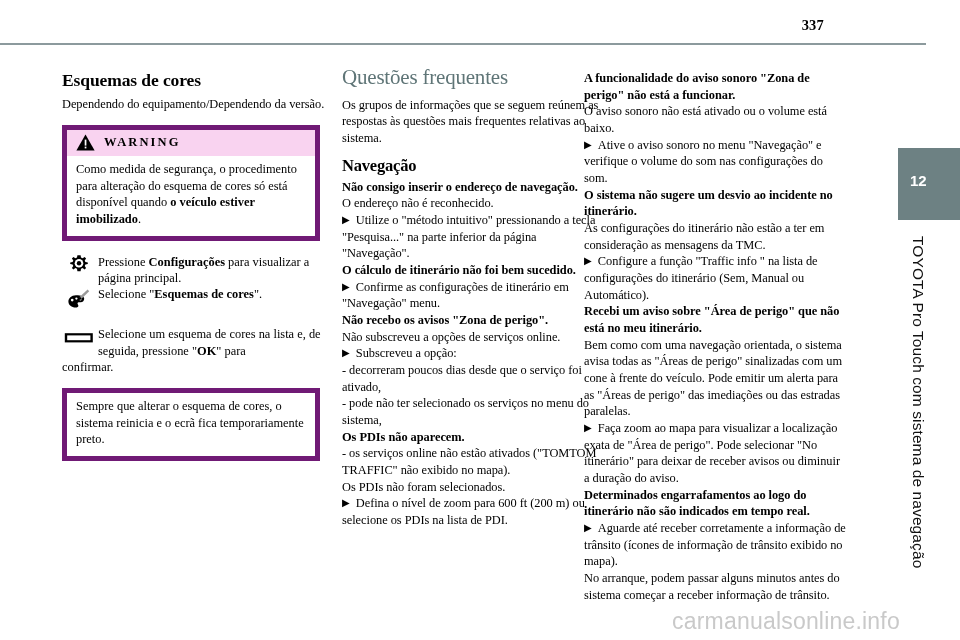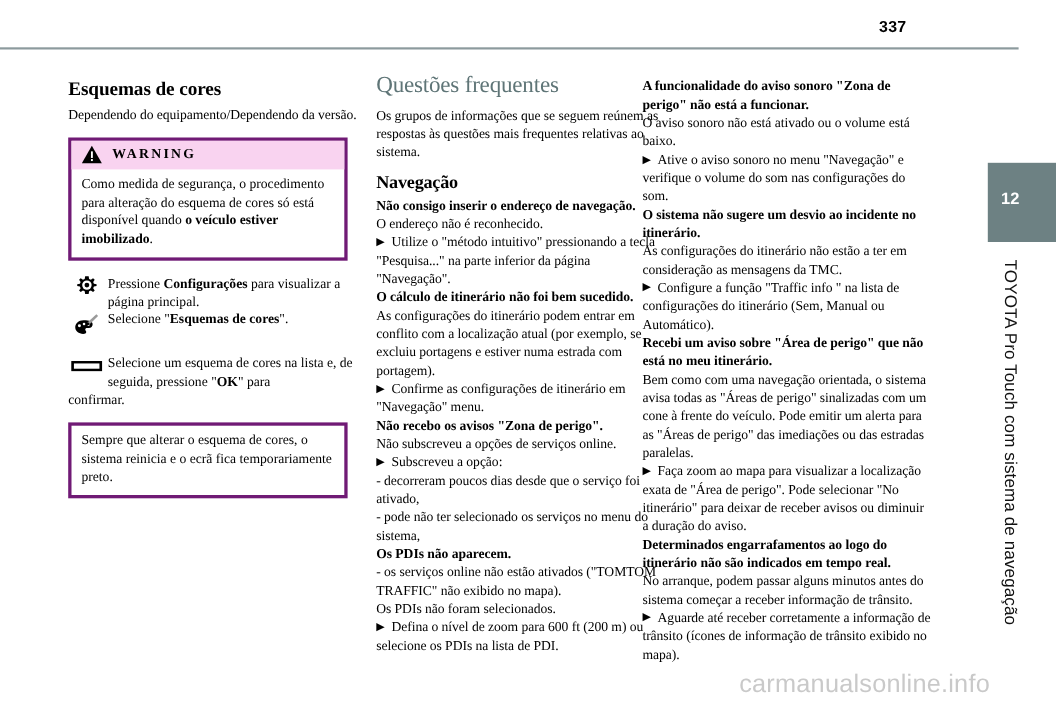--- a/index.html
+++ b/index.html
@@ -17,20 +17,21 @@
     -webkit-font-smoothing: antialiased;
   }
 
   
   .page-header {
     position: absolute;
     left: 0;
     top: 0;
     width: 872px;
     height: 44px;
+    font-family: Liberation Serif, serif;
   }
   .page-number {
     position: absolute;
     right: 48px;
     top: 17px;
     font-size: 14.5px;
     font-weight: bold;
     letter-spacing: 0.2px;
     color: #000;
   }
@@ -129,21 +130,21 @@
     font-weight: bold;
   }
   .arrow {
     font-size: 10px;
     vertical-align: 1px;
     letter-spacing: 0;
   }
 
   
   .alertbox {
-    border: 3px solid #701a75;
+    border: 5px solid #701a75;
     margin: 12px 0 0 0;
     width: 248px;
     background: #ffffff;
   }
   .alert-head {
     background: #f9d3f0;
     height: 26px;
     display: flex;
     align-items: center;
     padding-left: 9px;
@@ -278,21 +279,20 @@
 
 <div class="col col-mid">
   <div class="h1-accent">Questões frequentes</div>
   <p class="body">Os grupos de informações que se seguem reúnem as respostas às questões mais frequentes relativas ao sistema.</p>
   <div class="h2">Navegação</div>
   <div id="mid-blocks">
       <p class="body bold">Não consigo inserir o endereço de navegação.</p>
       <p class="body">O endereço não é reconhecido.</p>
       <p class="body"><span class="arrow">▶</span><span>&nbsp;&nbsp;Utilize o "método intuitivo" pressionando a tecla "Pesquisa..." na parte inferior da página "Navegação".</span></p>
       <p class="body bold">O cálculo de itinerário não foi bem sucedido.</p>
-      <p class="body">As configurações do itinerário podem entrar em conflito com a localização atual (por exemplo, se excluiu portagens e estiver numa estrada com portagem).</p>
       <p class="body"><span class="arrow">▶</span><span>&nbsp;&nbsp;Confirme as configurações de itinerário em "Navegação" menu.</span></p>
       <p class="body bold">Não recebo os avisos "Zona de perigo".</p>
       <p class="body">Não subscreveu a opções de serviços online.</p>
       <p class="body"><span class="arrow">▶</span><span>&nbsp;&nbsp;Subscreveu a opção:</span></p>
       <p class="body">- decorreram poucos dias desde que o serviço foi ativado,</p>
       <p class="body">- pode não ter selecionado os serviços no menu do sistema,</p>
       <p class="body bold">Os PDIs não aparecem.</p>
       <p class="body">- os serviços online não estão ativados ("TOMTOM TRAFFIC" não exibido no mapa).</p>
       <p class="body">Os PDIs não foram selecionados.</p>
       <p class="body"><span class="arrow">▶</span><span>&nbsp;&nbsp;Defina o nível de zoom para 600 ft (200 m) ou selecione os PDIs na lista de PDI.</span></p>
@@ -304,16 +304,16 @@
       <p class="body bold">A funcionalidade do aviso sonoro "Zona de perigo" não está a funcionar.</p>
       <p class="body">O aviso sonoro não está ativado ou o volume está baixo.</p>
       <p class="body"><span class="arrow">▶</span><span>&nbsp;&nbsp;Ative o aviso sonoro no menu "Navegação" e verifique o volume do som nas configurações do som.</span></p>
       <p class="body bold">O sistema não sugere um desvio ao incidente no itinerário.</p>
       <p class="body">As configurações do itinerário não estão a ter em consideração as mensagens da TMC.</p>
       <p class="body"><span class="arrow">▶</span><span>&nbsp;&nbsp;Configure a função "Traffic info " na lista de configurações do itinerário (Sem, Manual ou Automático).</span></p>
       <p class="body bold">Recebi um aviso sobre "Área de perigo" que não está no meu itinerário.</p>
       <p class="body">Bem como com uma navegação orientada, o sistema avisa todas as "Áreas de perigo" sinalizadas com um cone à frente do veículo. Pode emitir um alerta para as "Áreas de perigo" das imediações ou das estradas paralelas.</p>
       <p class="body"><span class="arrow">▶</span><span>&nbsp;&nbsp;Faça zoom ao mapa para visualizar a localização exata de "Área de perigo". Pode selecionar "No itinerário" para deixar de receber avisos ou diminuir a duração do aviso.</span></p>
       <p class="body bold">Determinados engarrafamentos ao logo do itinerário não são indicados em tempo real.</p>
+      <p class="body"><span class="arrow">▶</span><span>&nbsp;&nbsp;Aguarde até receber corretamente a informação de trânsito (ícones de informação de trânsito exibido no mapa).</span></p>
       <p class="body">No arranque, podem passar alguns minutos antes do sistema começar a receber informação de trânsito.</p>
-      <p class="body"><span class="arrow">▶</span><span>&nbsp;&nbsp;Aguarde até receber corretamente a informação de trânsito (ícones de informação de trânsito exibido no mapa).</span></p>
     </div>
 </div>
 
 </body></html>

